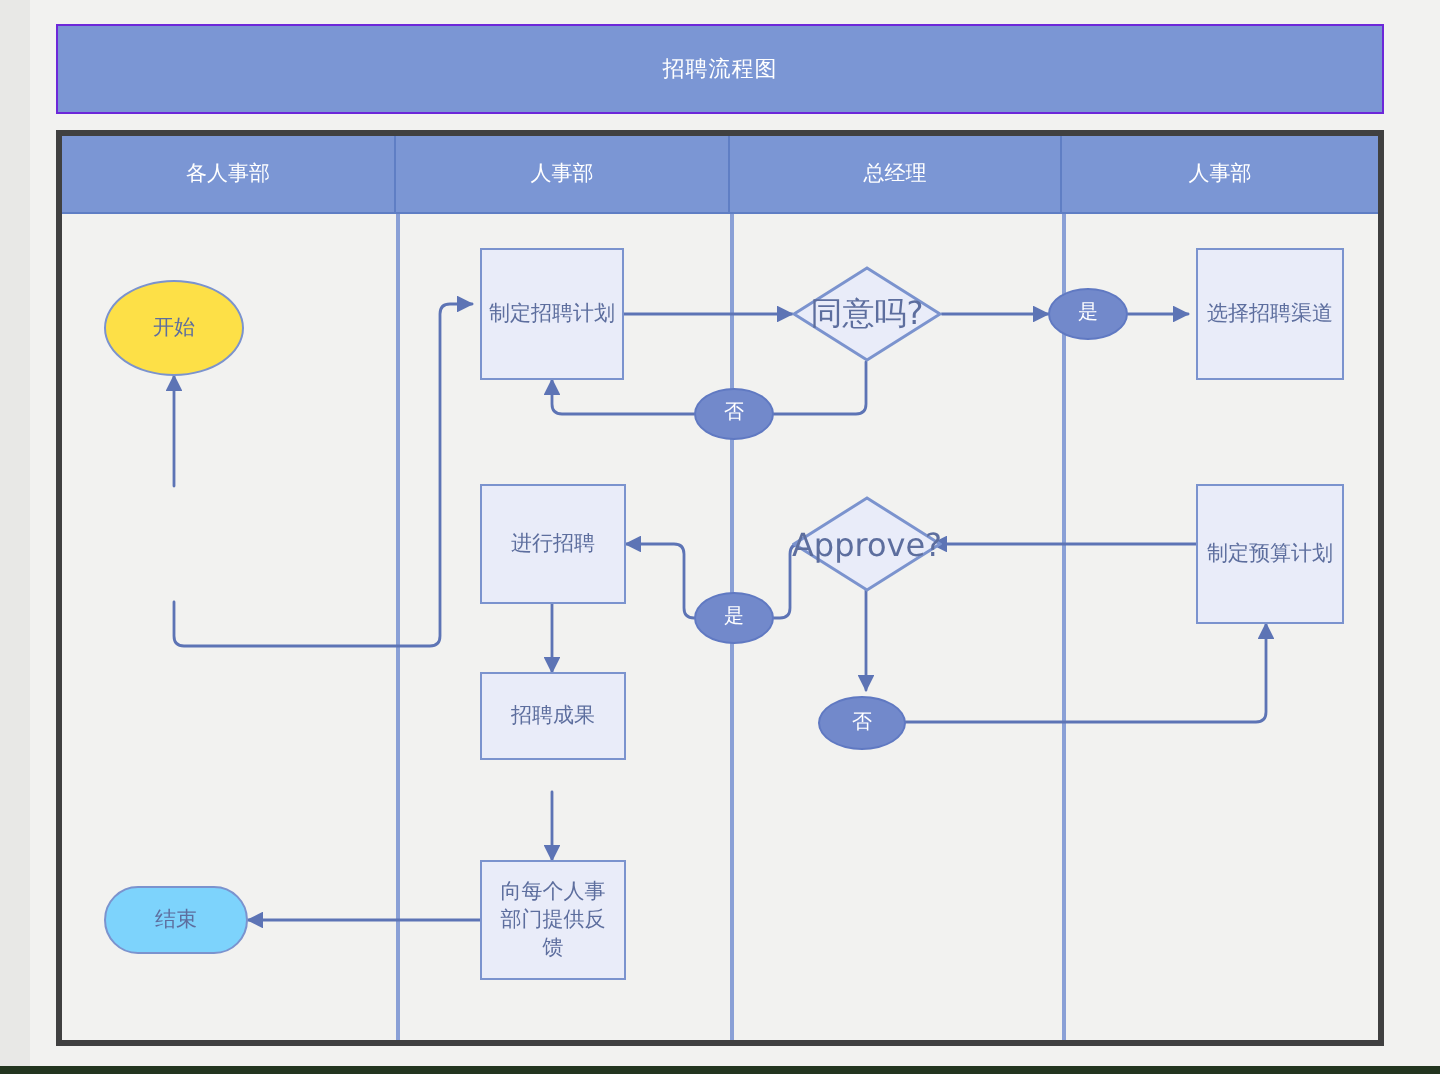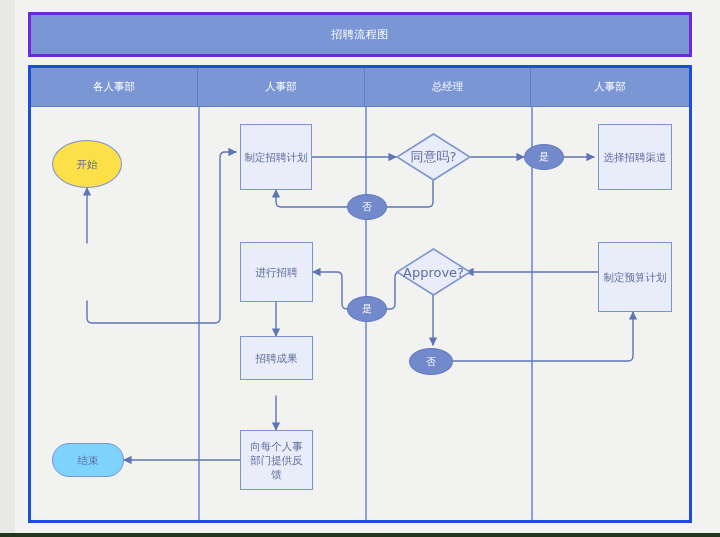--- a/index.html
+++ b/index.html
@@ -27,37 +27,37 @@
     left: 0; bottom: 0;
     width: 720px; height: 4px;
     background: #23351f;
   }
   
   #title-bar {
     position: absolute;
     left: 28px; top: 12px;
     width: 664px; height: 45px;
     background: #7b96d4;
-    border: 3px solid #6d28d9;
+    border: 1px solid #6d28d9;
     box-sizing: border-box;
     display: flex;
     align-items: center;
     justify-content: center;
   }
   #title-bar .title-text {
     color: #ffffff;
     font-size: 11px;
     letter-spacing: 0.5px;
   }
   
   #lane-board {
     position: absolute;
     left: 28px; top: 65px;
     width: 664px; height: 458px;
-    border: 3px solid #1d4ed8;
+    border: 3px solid #404040;
     box-sizing: border-box;
     background: #f2f2f0;
   }
   #lane-header-row {
     position: absolute;
     left: 0; top: 0;
     width: 100%; height: 38px;
     display: flex;
   }
   .lane-head {
@@ -130,21 +130,21 @@
     position: absolute;
   }
   .decision svg { display: block; }
   .decision .decision-label {
     position: absolute;
     left: 0; top: 0;
     width: 100%; height: 100%;
     display: flex;
     align-items: center;
     justify-content: center;
-    font-size: 13px;
+    font-size: 16px;
     color: #5d6e9e;
     pointer-events: none;
   }
 </style>
 </head>
 <body>
 
 <div id="screen">
 
   <div id="left-gutter"></div>

